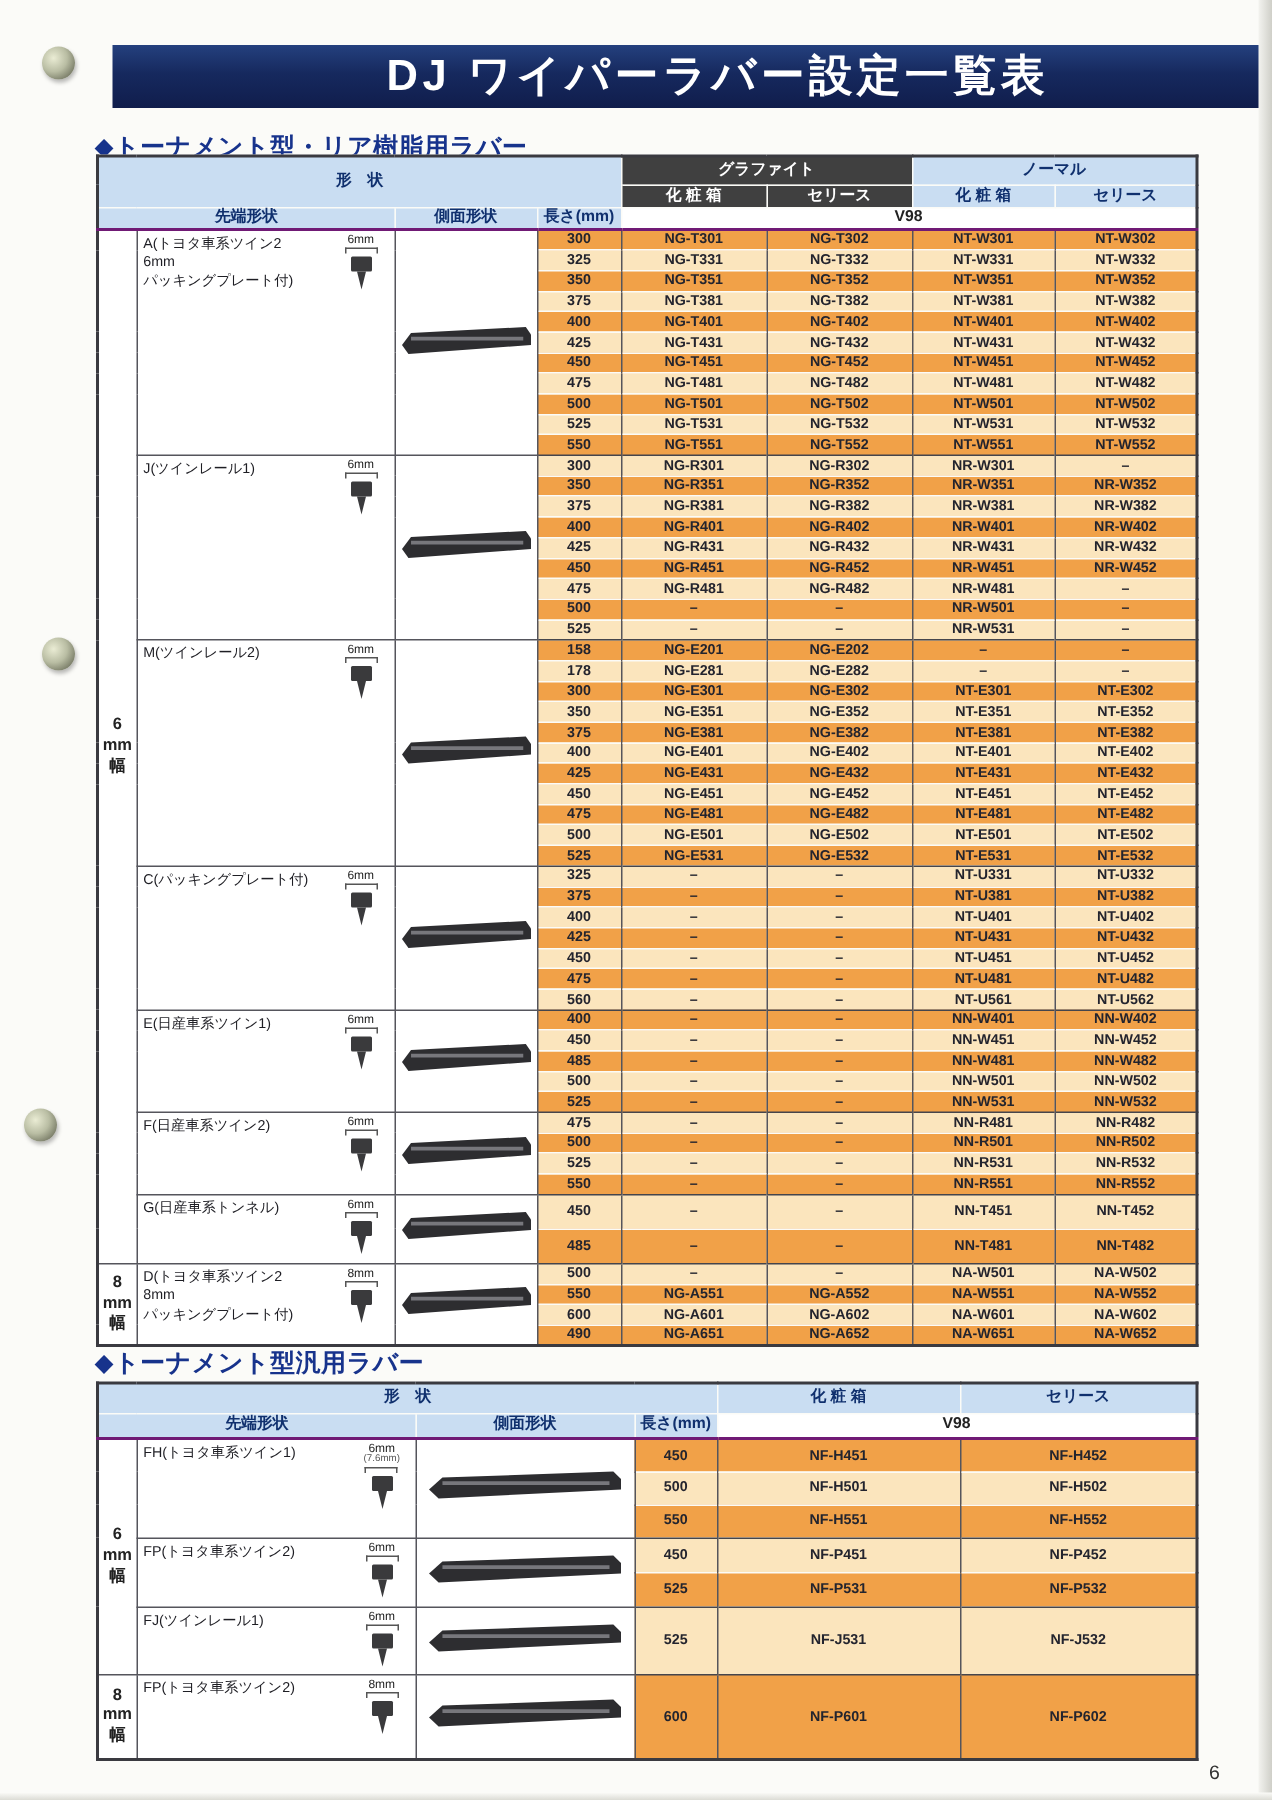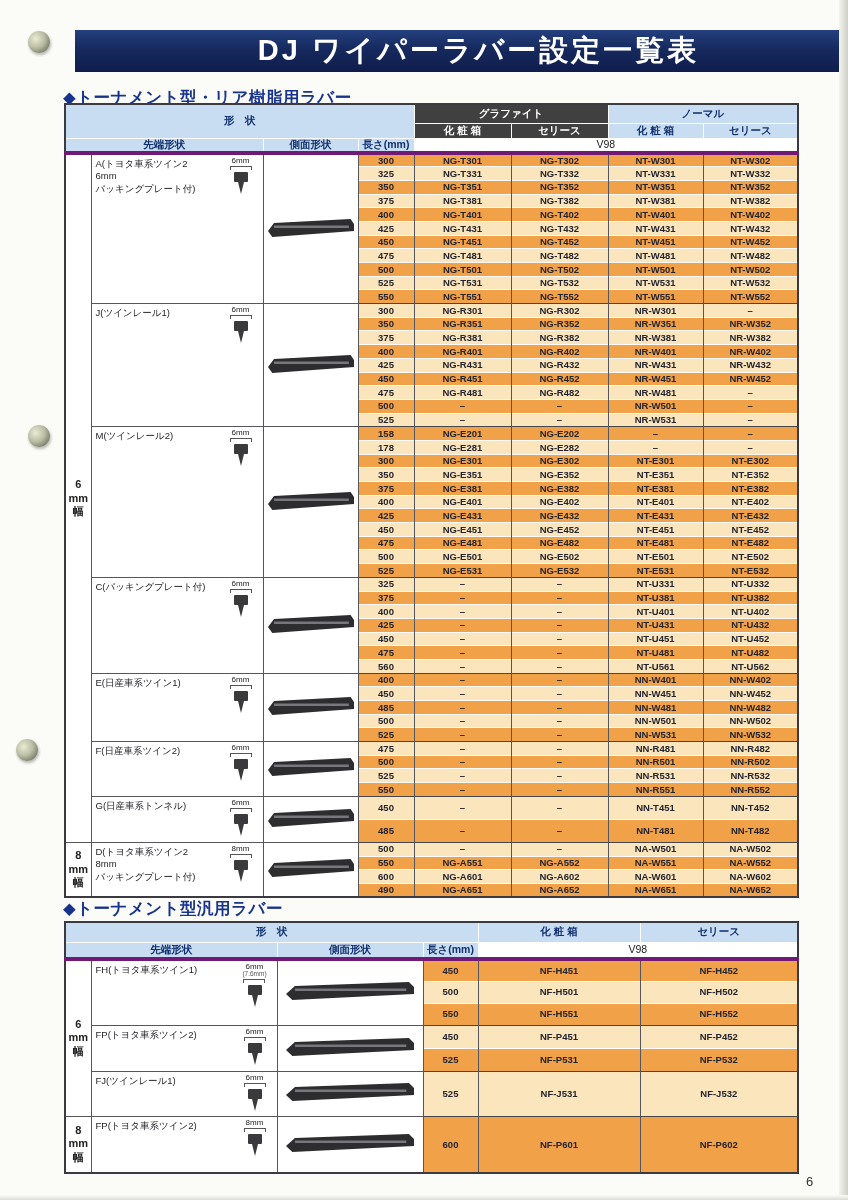--- a/index.html
+++ b/index.html
@@ -31,24 +31,24 @@
 
   table{border-collapse:collapse;table-layout:fixed;position:absolute;left:64px;
     border:2px solid #3a3a40;background:#fff;}
   #t1{top:103px;width:733px;}
   #t2{top:921px;width:733px;}
 
   th{padding:0;font-size:10.5px;font-weight:bold;line-height:1.1;
     border:1px solid #fbfbf7;}
   .hl{background:#c9ddf2;color:#10306e;}
   .hd{background:#404040;color:#ffffff;}
-  .v98{background:#ffffff;color:#222;font-weight:normal;font-size:10.5px;}
+  .v98{background:#ffffff;color:#222;font-weight:bold;font-size:10.5px;}
   .thr1{height:19px;}
   .thr2{height:15px;}
-  .thr3 th{border-bottom:4px solid #701a75;}
+  .thr3 th{border-bottom:2px solid #701a75;}
   #t2 .thr1{height:20px;}
   #t2 .thr3{height:17px;}
 
   td{padding:0;line-height:1;}
   .band{background:#fff;border:1px solid #55555c;vertical-align:middle;text-align:center;}
   .vlabel{white-space:pre-line;font-weight:bold;font-size:11px;line-height:1.25;color:#222;}
   .tipcell{background:#fff;border:1px solid #55555c;vertical-align:top;overflow:hidden;}
   .tipflex{display:flex;align-items:flex-start;}
   .glabel{flex:1;white-space:pre-line;font-size:9.5px;line-height:1.3;color:#1e1e24;
     text-align:left;padding:3px 0 0 4px;}

